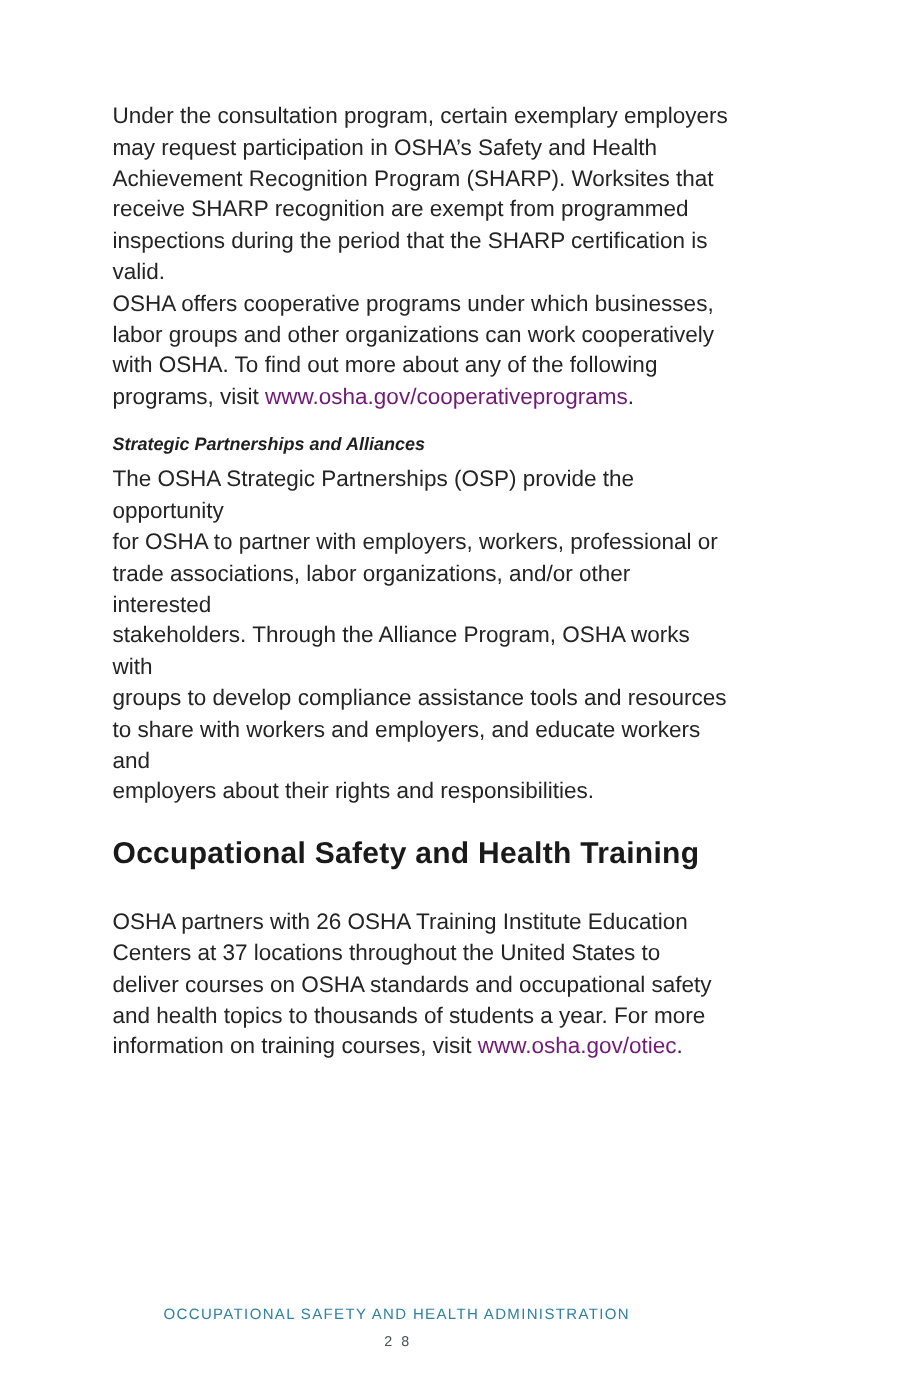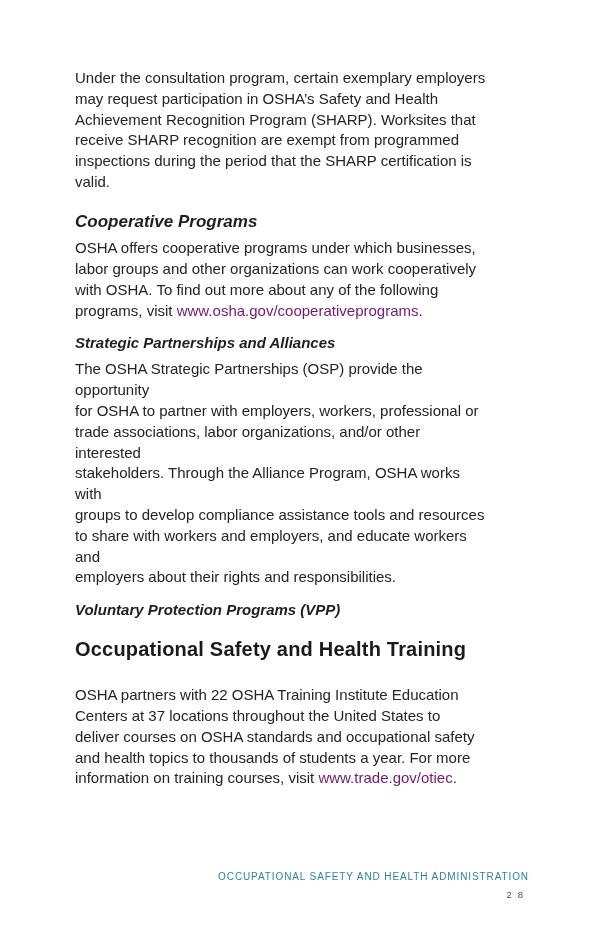--- a/index.html
+++ b/index.html
@@ -34,41 +34,41 @@
   }
   .section-heading-italic {
     font-size: 17px;
     font-style: italic;
     font-weight: bold;
     color: #1f1f1f;
     margin: 19px 0 6px 0;
     line-height: 1.2;
   }
   .sub-heading {
-    font-size: 15px;
+    font-size: 12px;
     font-style: italic;
     font-weight: bold;
     color: #1f1f1f;
     margin: 13px 0 7px 0;
     line-height: 1.2;
   }
   .main-heading {
     font-size: 20px;
     font-weight: bold;
     color: #1a1a1a;
     margin: 18px 0 24px 0;
     line-height: 1.2;
     letter-spacing: 0.2px;
   }
   .footer {
     position: absolute;
     left: 0;
     right: 0;
     top: 871px;
-    text-align: right;
+    text-align: center;
   }
   .footer-org {
     font-size: 10px;
     letter-spacing: 0.9px;
     color: #2e81a1;
   }
   .footer-page {
     margin-top: 7px;
     font-size: 9.5px;
     letter-spacing: 6px;
@@ -81,47 +81,45 @@
 
 <div class="page">
   <div class="content">
 
     <p class="body-text"><span>Under the consultation program, certain exemplary employers
 may request participation in OSHA’s </span><span class="bold">Safety and Health
 Achievement Recognition Program (SHARP)</span><span>. Worksites that
 receive SHARP recognition are exempt from programmed
 inspections during the period that the SHARP certification is valid.</span></p>
 
-    <h2 class="section-heading-italic">Cooperative Programs</h2>
 
     <p class="body-text"><span>OSHA offers cooperative programs under which businesses,
 labor groups and other organizations can work cooperatively
 with OSHA. To find out more about any of the following
 programs, visit </span><a class="link">www.osha.gov/cooperativeprograms</a><span>.</span></p>
 
     <h3 class="sub-heading">Strategic Partnerships and Alliances</h3>
 
     <p class="body-text">The OSHA Strategic Partnerships (OSP) provide the opportunity
 for OSHA to partner with employers, workers, professional or
 trade associations, labor organizations, and/or other interested
 stakeholders. Through the Alliance Program, OSHA works with
 groups to develop compliance assistance tools and resources
 to share with workers and employers, and educate workers and
 employers about their rights and responsibilities.</p>
 
-    <h3 class="sub-heading">Voluntary Protection Programs (VPP)</h3>
 
 
     <h1 class="main-heading">Occupational Safety and Health Training</h1>
 
-    <p class="body-text"><span>OSHA partners with 22 OSHA Training Institute Education
+    <p class="body-text"><span>OSHA partners with 26 OSHA Training Institute Education
 Centers at 37 locations throughout the United States to
 deliver courses on OSHA standards and occupational safety
 and health topics to thousands of students a year. For more
-information on training courses, visit </span><a class="link">www.trade.gov/otiec</a><span>.</span></p>
+information on training courses, visit </span><a class="link">www.osha.gov/otiec</a><span>.</span></p>
 
   </div>
 
   <div class="footer">
     <div class="footer-org">OCCUPATIONAL SAFETY AND HEALTH ADMINISTRATION</div>
     <div class="footer-page">28</div>
   </div>
 </div>
 
 </body></html>

